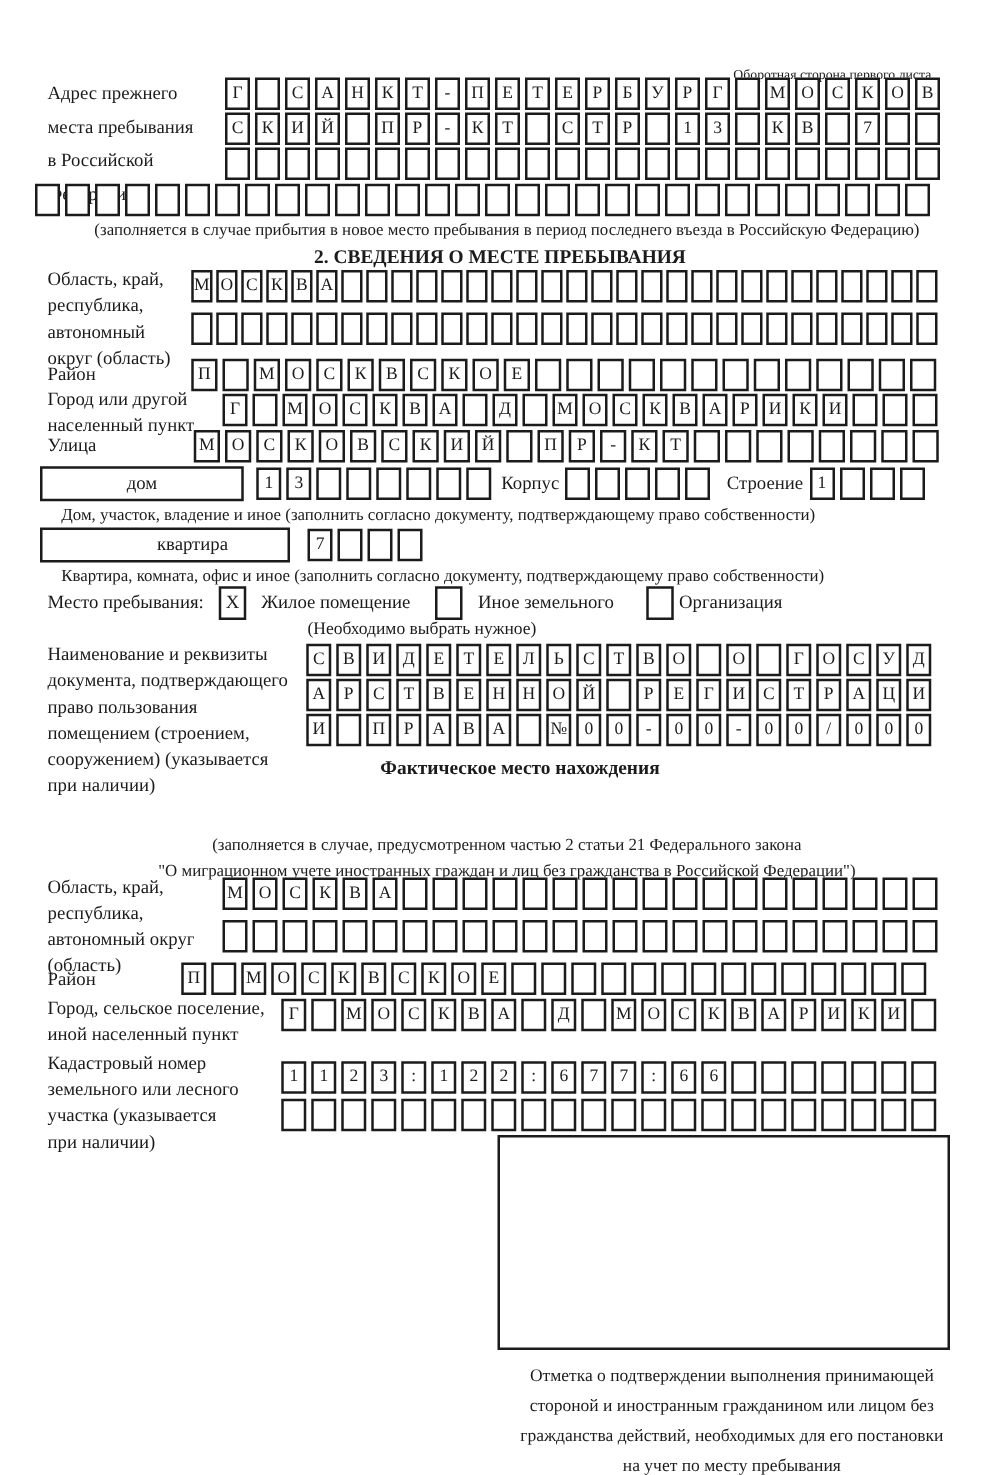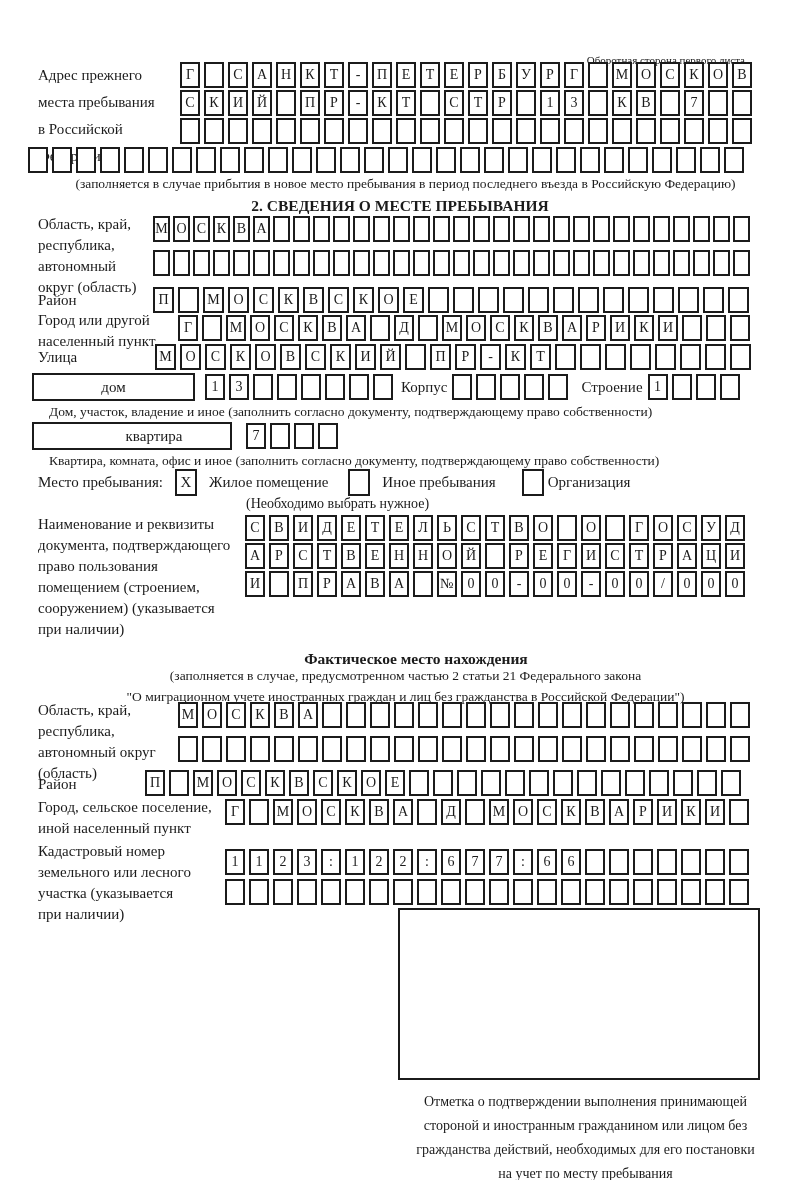--- a/index.html
+++ b/index.html
@@ -346,21 +346,21 @@
       <span class="cbox"></span>
     </div>
 </div>
 <div class="cap" style="left:38px; top:453px;">Квартира, комната, офис и иное (заполнить согласно документу, подтверждающему право собственности)</div>
 
 <div class="flexrow" style="left:38px; top:469px;">
   <span>Место пребывания:</span>
   <span class="chk" style="margin-left:12px;">X</span>
   <span style="margin-left:12px;">Жилое помещение</span>
   <span class="chk" style="margin-left:20px;"></span>
-  <span style="margin-left:12px;">Иное пребывания</span>
+  <span style="margin-left:12px;">Иное земельного</span>
   <span class="chk" style="margin-left:26px;"></span>
   <span style="margin-left:4px;">Организация</span>
 </div>
 <div class="cap" style="left:235px; top:496px; font-size:14px;">(Необходимо выбрать нужное)</div>
 
 <div class="lbl" style="left:38px; top:514px; width:205px;">Наименование и реквизиты
 документа, подтверждающего
 право пользования
 помещением (строением,
 сооружением) (указывается
@@ -428,21 +428,21 @@
     <span class="cbox">0</span>
     <span class="cbox">-</span>
     <span class="cbox">0</span>
     <span class="cbox">0</span>
     <span class="cbox">/</span>
     <span class="cbox">0</span>
     <span class="cbox">0</span>
     <span class="cbox">0</span>
   </div>
 
-<div class="title" style="top:650px;padding-left:32px;">Фактическое место нахождения</div>
+<div class="title" style="top:606px;padding-left:32px;">Фактическое место нахождения</div>
 <div class="cap center" style="top:665px; line-height:21px; white-space:pre-line;">(заполняется в случае, предусмотренном частью 2 статьи 21 Федерального закона
 "О миграционном учете иностранных граждан и лиц без гражданства в Российской Федерации")</div>
 
 <div class="lbl" style="left:38px; top:700px; width:135px;">Область, край,
 республика,
 автономный округ
 (область)</div>
 <div class="boxrow" style="left:178px; top:702px;">
     <span class="cbox">М</span>
     <span class="cbox">О</span>

